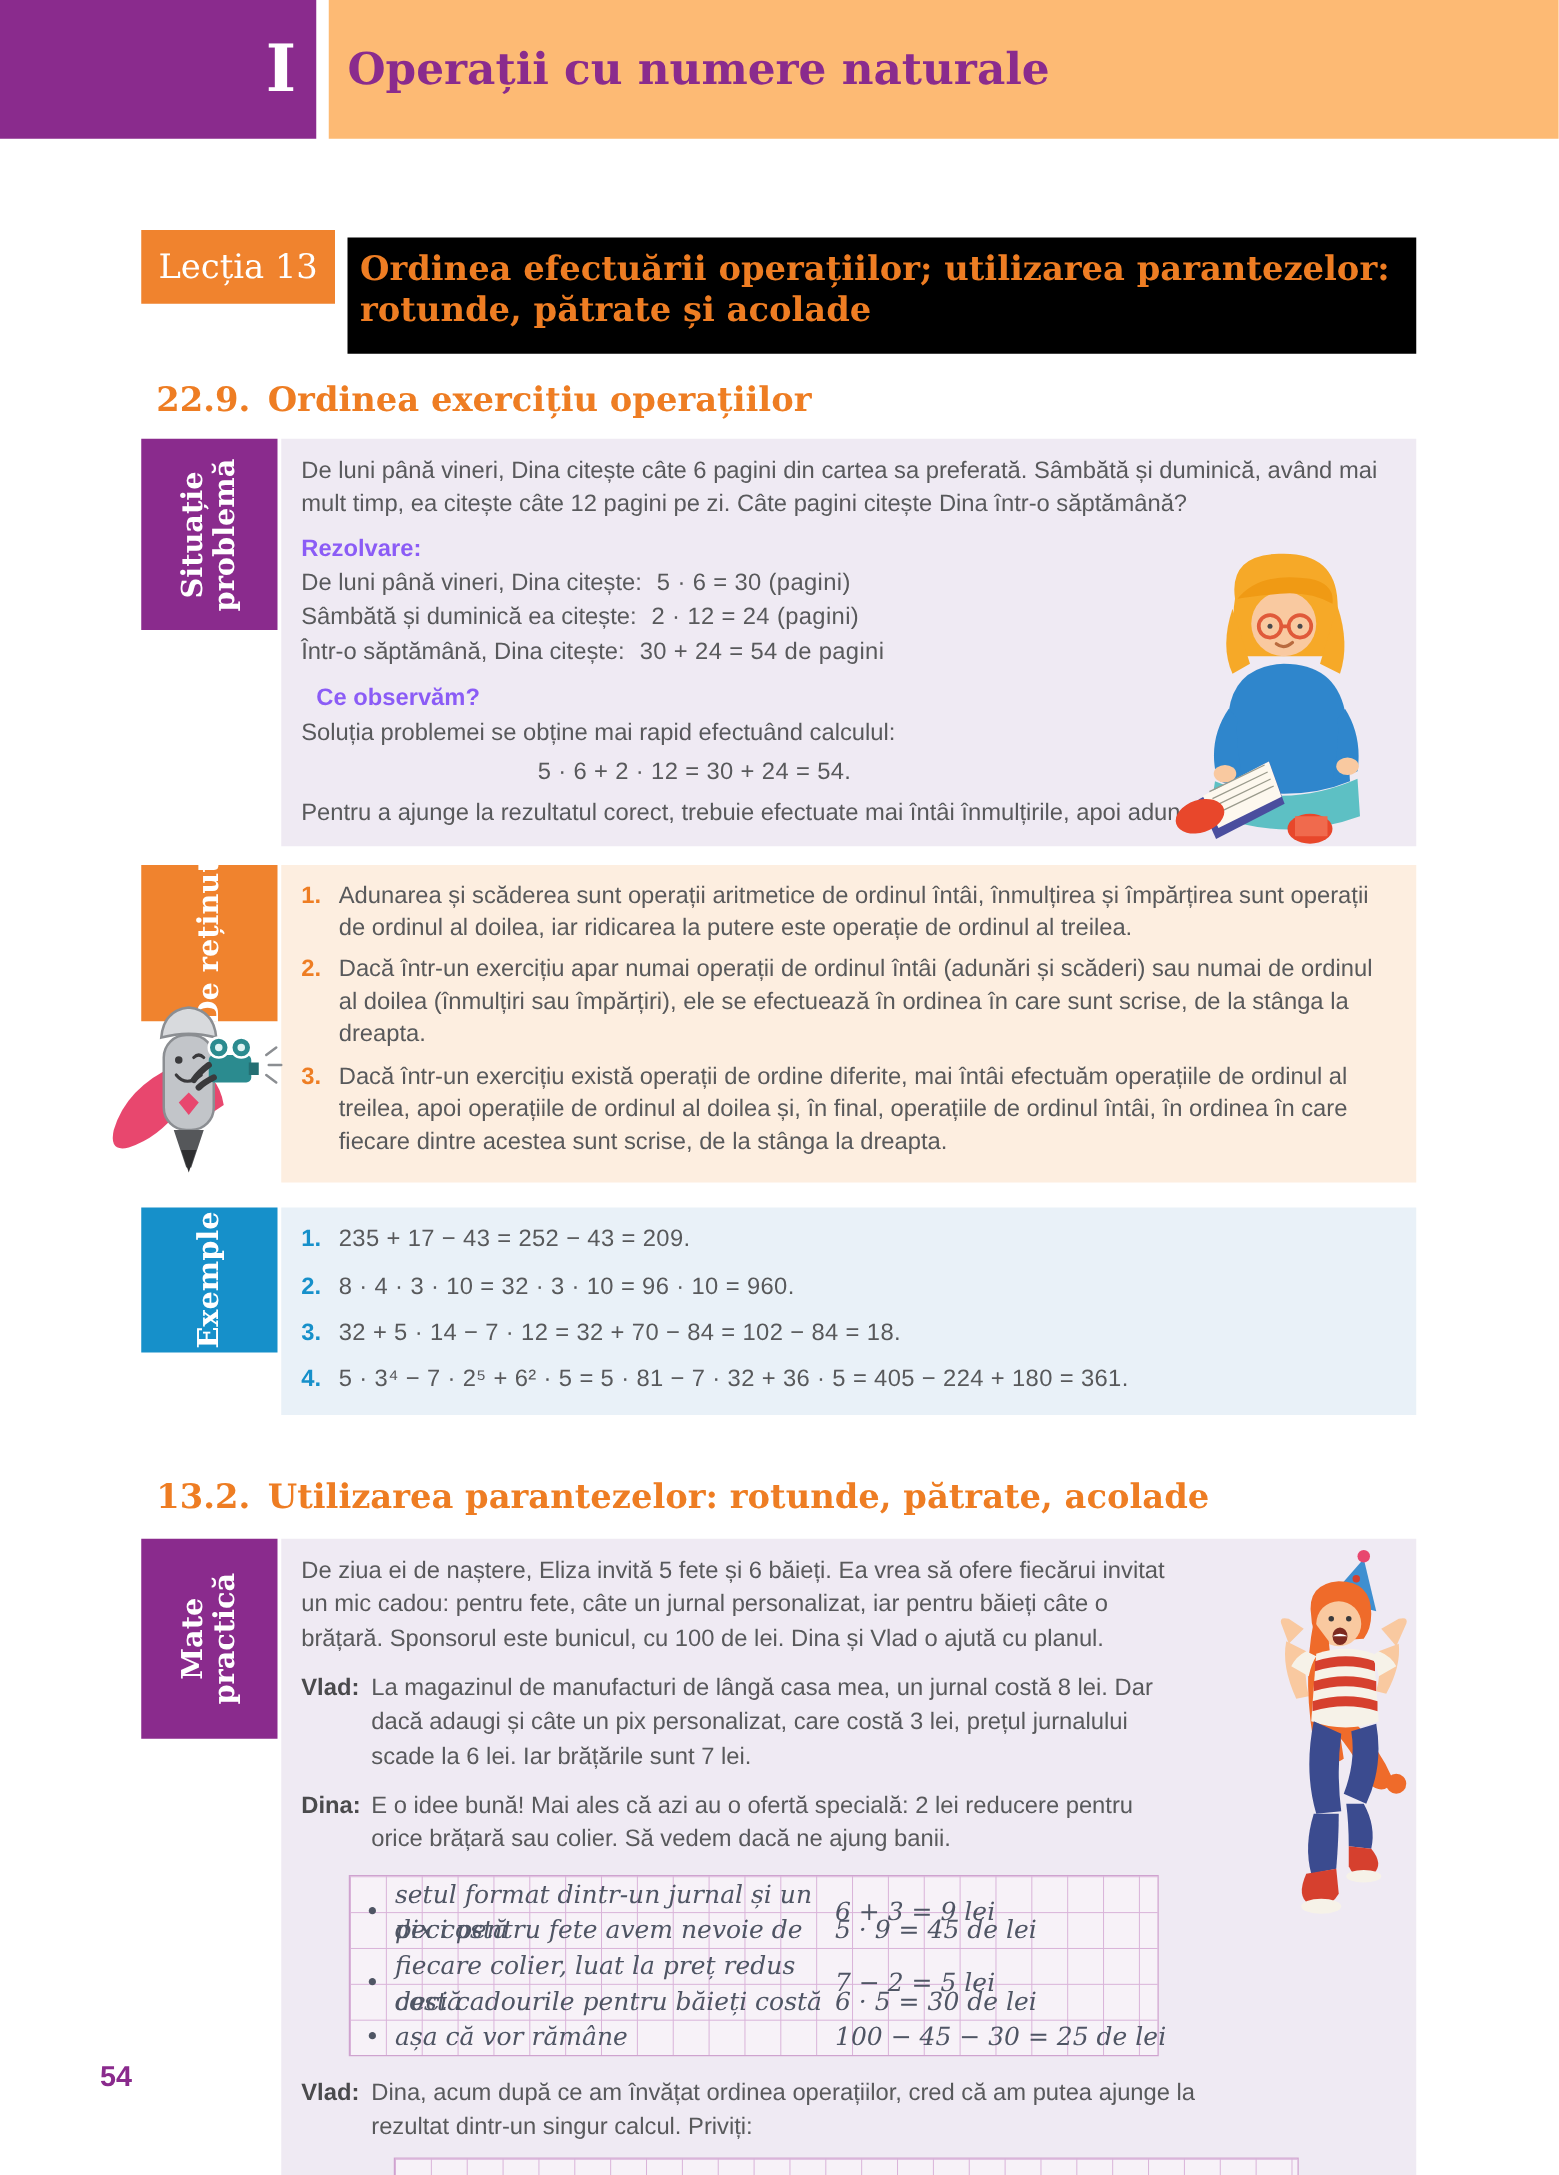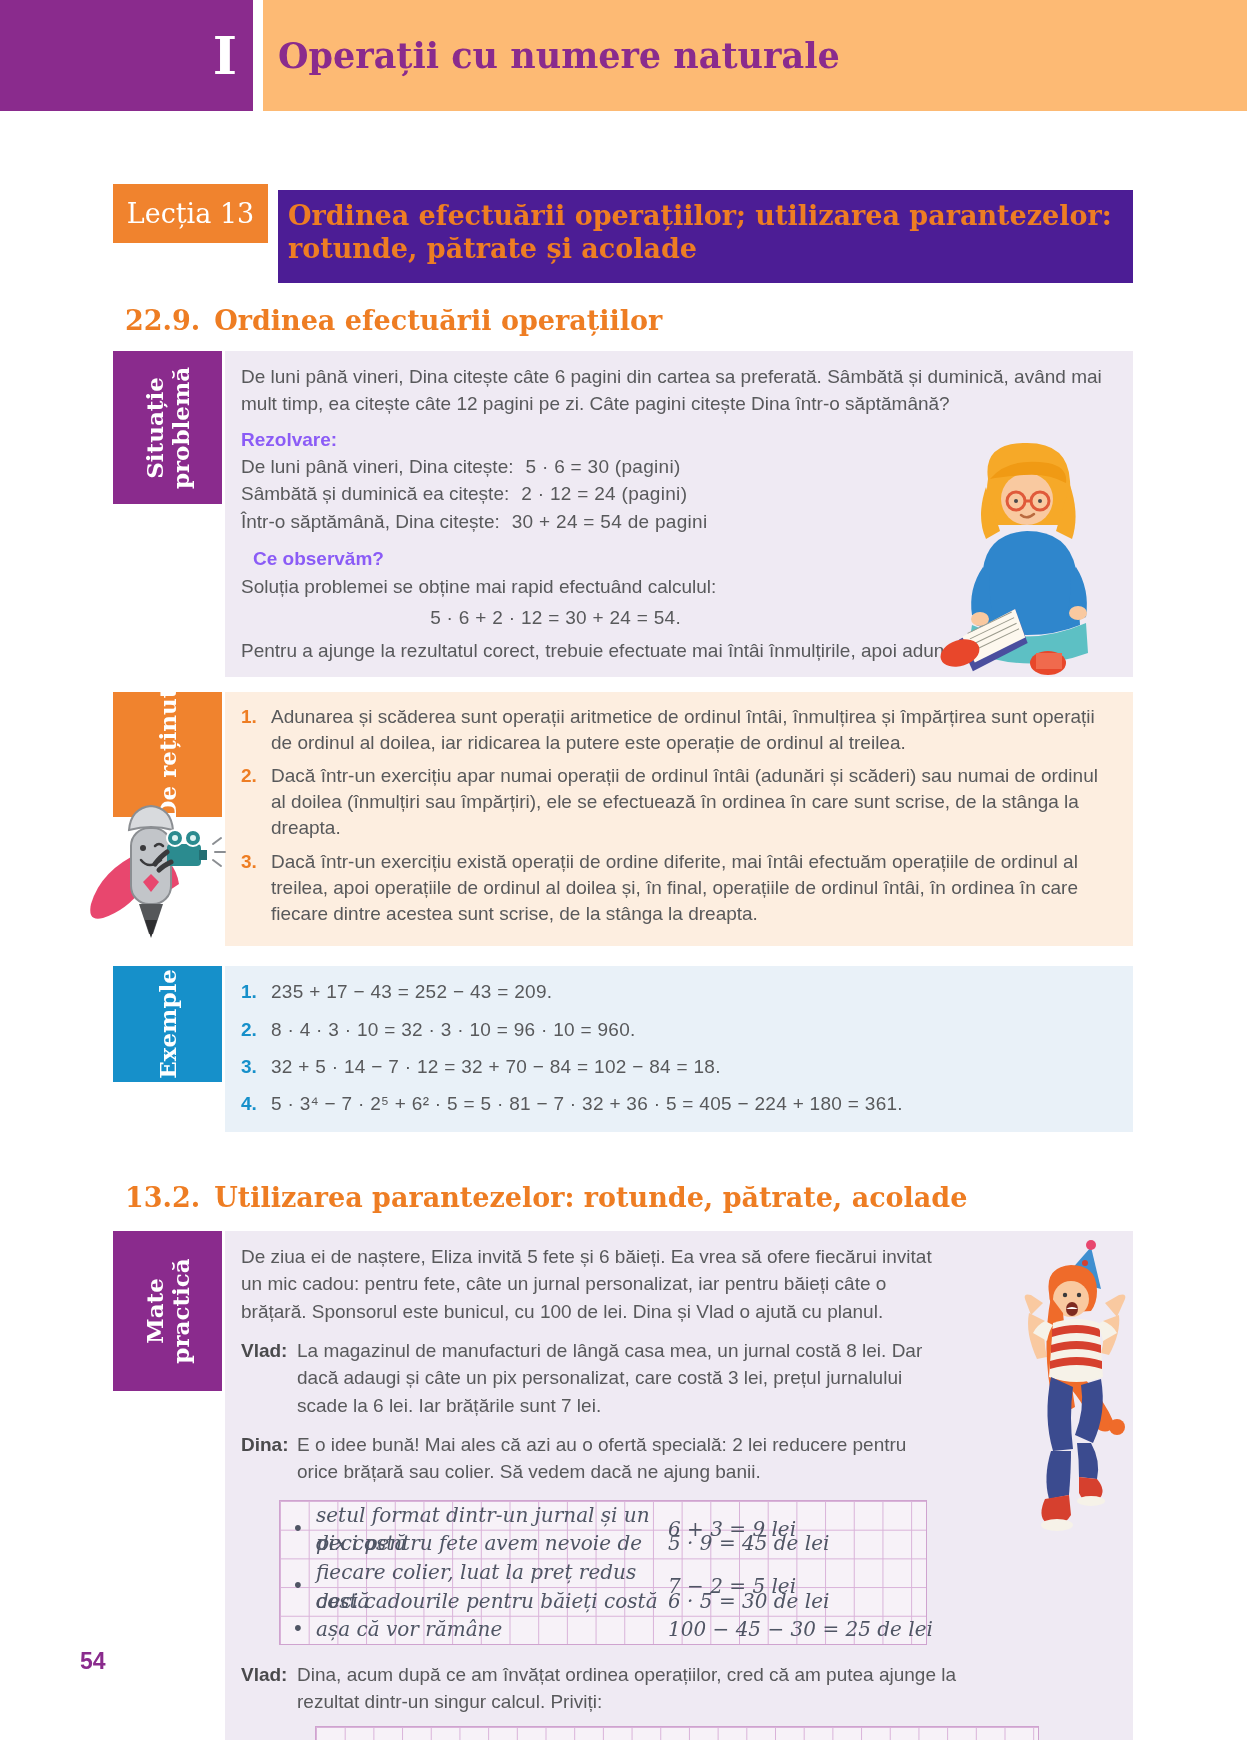--- a/index.html
+++ b/index.html
@@ -26,21 +26,21 @@
     color:#8a2b8d; font-family:"DejaVu Serif", serif; font-weight:600; font-size:35px;
   }
   
   .lesson-banner{ display:flex; align-items:flex-start; margin:73px 0 0 113px; width:1020px; }
   .lesson-badge{
     flex:none; width:155px; height:59px; background:#f0832e; color:#fff;
     display:flex; align-items:center; justify-content:center;
     font-family:"DejaVu Serif", serif; font-size:27px; font-weight:500;text-align:center;
   }
   .lesson-strip{
-    flex:1; margin-left:10px; margin-top:6px; background:#4c1d95;
+    flex:1; margin-left:10px; margin-top:6px; background:#000000;
     padding:10px 18px 12px 10px; min-height:93px;
   }
   .lesson-strip h2{
     color:#ee7d23; font-family:"DejaVu Serif", serif; font-weight:bold; font-size:27px; line-height:1.22;
   }
   
   .section-heading{
     margin:22px 0 15px 125px; display:flex; gap:14px; align-items:baseline;
     color:#ee7d23; font-family:"DejaVu Serif", serif; font-weight:600; font-size:27px;
   }
@@ -115,21 +115,21 @@
 
 <div class="lesson-banner">
   <div class="lesson-badge">Lecția 13</div>
   <div class="lesson-strip">
     <h2>Ordinea efectuării operațiilor; utilizarea parantezelor: rotunde, pătrate și acolade</h2>
   </div>
 </div>
 
 <div class="section-heading">
   <span>22.9.</span>
-  <span>Ordinea efectuării operațiilor</span>
+  <span>Ordinea exercițiu operațiilor</span>
 </div>
 
 <div class="panel">
   <div class="side-col">
     <div class="sidebox sb-purple" style="height:153px;">
       <div class="rot">
         <span>Situație</span><br>
         <span>problemă</span>
       </div>
     </div>

